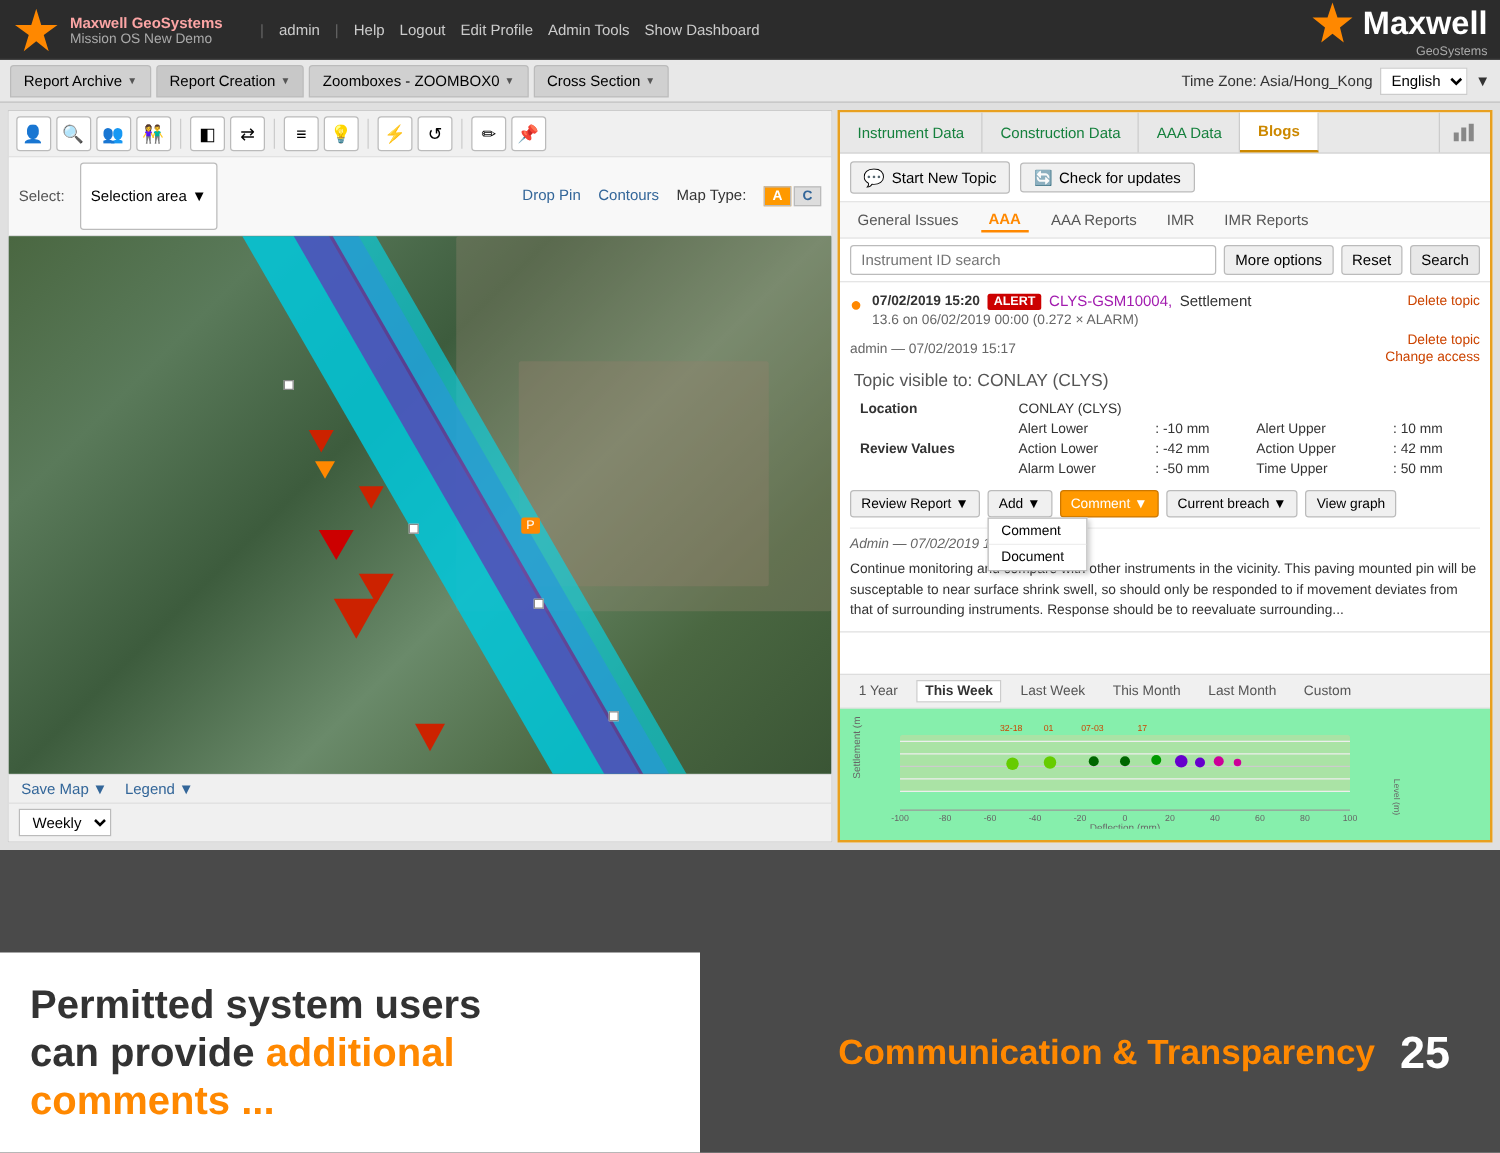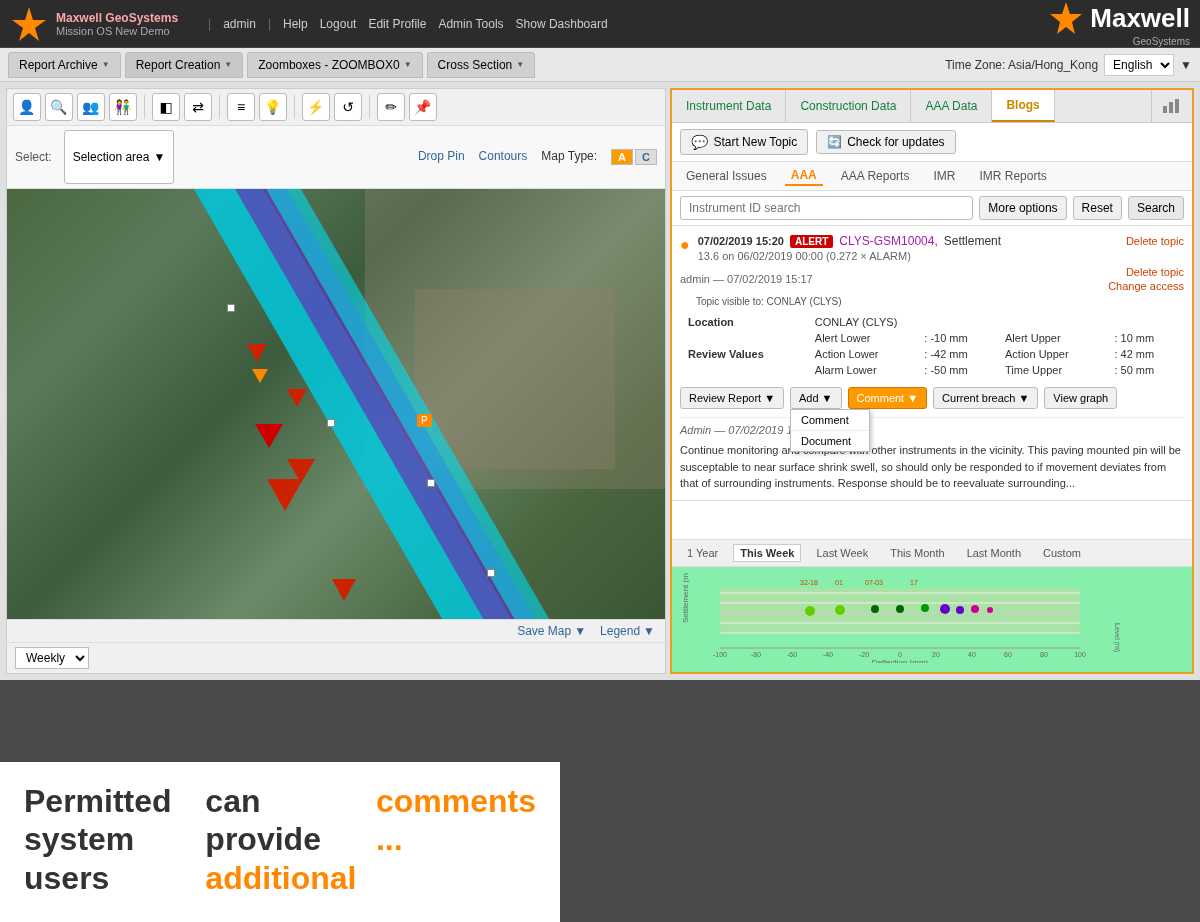--- a/index.html
+++ b/index.html
@@ -182,21 +182,20 @@
     }
     
     .urban-patch {
       position: absolute;
       background: rgba(180,160,140,0.4);
       border-radius: 2px;
     }
     .map-footer {
       display: flex;
       align-items: center;
-      justify-content: flex-end;
       padding: 4px 10px;
       background: #f0f0f0;
       border-top: 1px solid #ddd;
       gap: 14px;
       font-size: 12px;
     }
     .save-map-btn { color: #336699; cursor: pointer; display: flex; align-items: center; gap: 3px; }
     .legend-btn { color: #336699; cursor: pointer; display: flex; align-items: center; gap: 3px; }
 
     
@@ -317,21 +316,21 @@
       font-size: 10px;
       padding: 1px 5px;
       border-radius: 2px;
       font-weight: bold;
     }
     .entry-title { font-size: 12px; color: #333; }
     .entry-subtitle { font-size: 11px; color: #666; margin-top: 2px; }
     .entry-meta { font-size: 11px; color: #666; margin: 6px 0; }
     .delete-link { color: #cc4400; font-size: 11px; cursor: pointer; float: right; }
     .change-link { color: #cc4400; font-size: 11px; cursor: pointer; float: right; clear: right; }
-    .visible-to { font-size: 10px; color: #555; margin: 4px 16px; }
+    .visible-to { font-size: 14px; color: #555; margin: 4px 3px; }
     .detail-table { width: 100%; font-size: 11px; margin: 6px 0; }
     .detail-table td { padding: 1px 6px; color: #333; }
     .detail-label { color: #555; font-weight: bold; }
     .action-row {
       display: flex;
       gap: 6px;
       margin-top: 8px;
       flex-wrap: wrap;
       align-items: center;
     }
@@ -389,20 +388,21 @@
       height: 160px;
       background: #4a4a4a;
       display: flex;
       align-items: stretch;
     }
     .bottom-left {
       background: white;
       width: 560px;
       padding: 20px 24px;
       display: flex;
+      flex-direction: column;
       justify-content: center;
     }
     .bottom-text-1 {
       font-size: 32px;
       font-weight: bold;
       color: #333;
       line-height: 1.2;
     }
     .bottom-text-orange { color: #ff8800; }
     .bottom-right {
@@ -787,13 +787,17 @@
 <div class="bottom-overlay">
   <div class="bottom-left">
     <div class="bottom-text-1">Permitted system users</div>
     <div class="bottom-text-1">
       <span>can provide </span><span class="bottom-text-orange">additional</span>
     </div>
     <div class="bottom-text-1">
       <span class="bottom-text-orange">comments ...</span>
     </div>
   </div>
+  <div class="bottom-right">
+    <div class="comm-text">Communication &amp; Transparency</div>
+    <div class="page-num">25</div>
+  </div>
 </div>
 
 </body></html>

